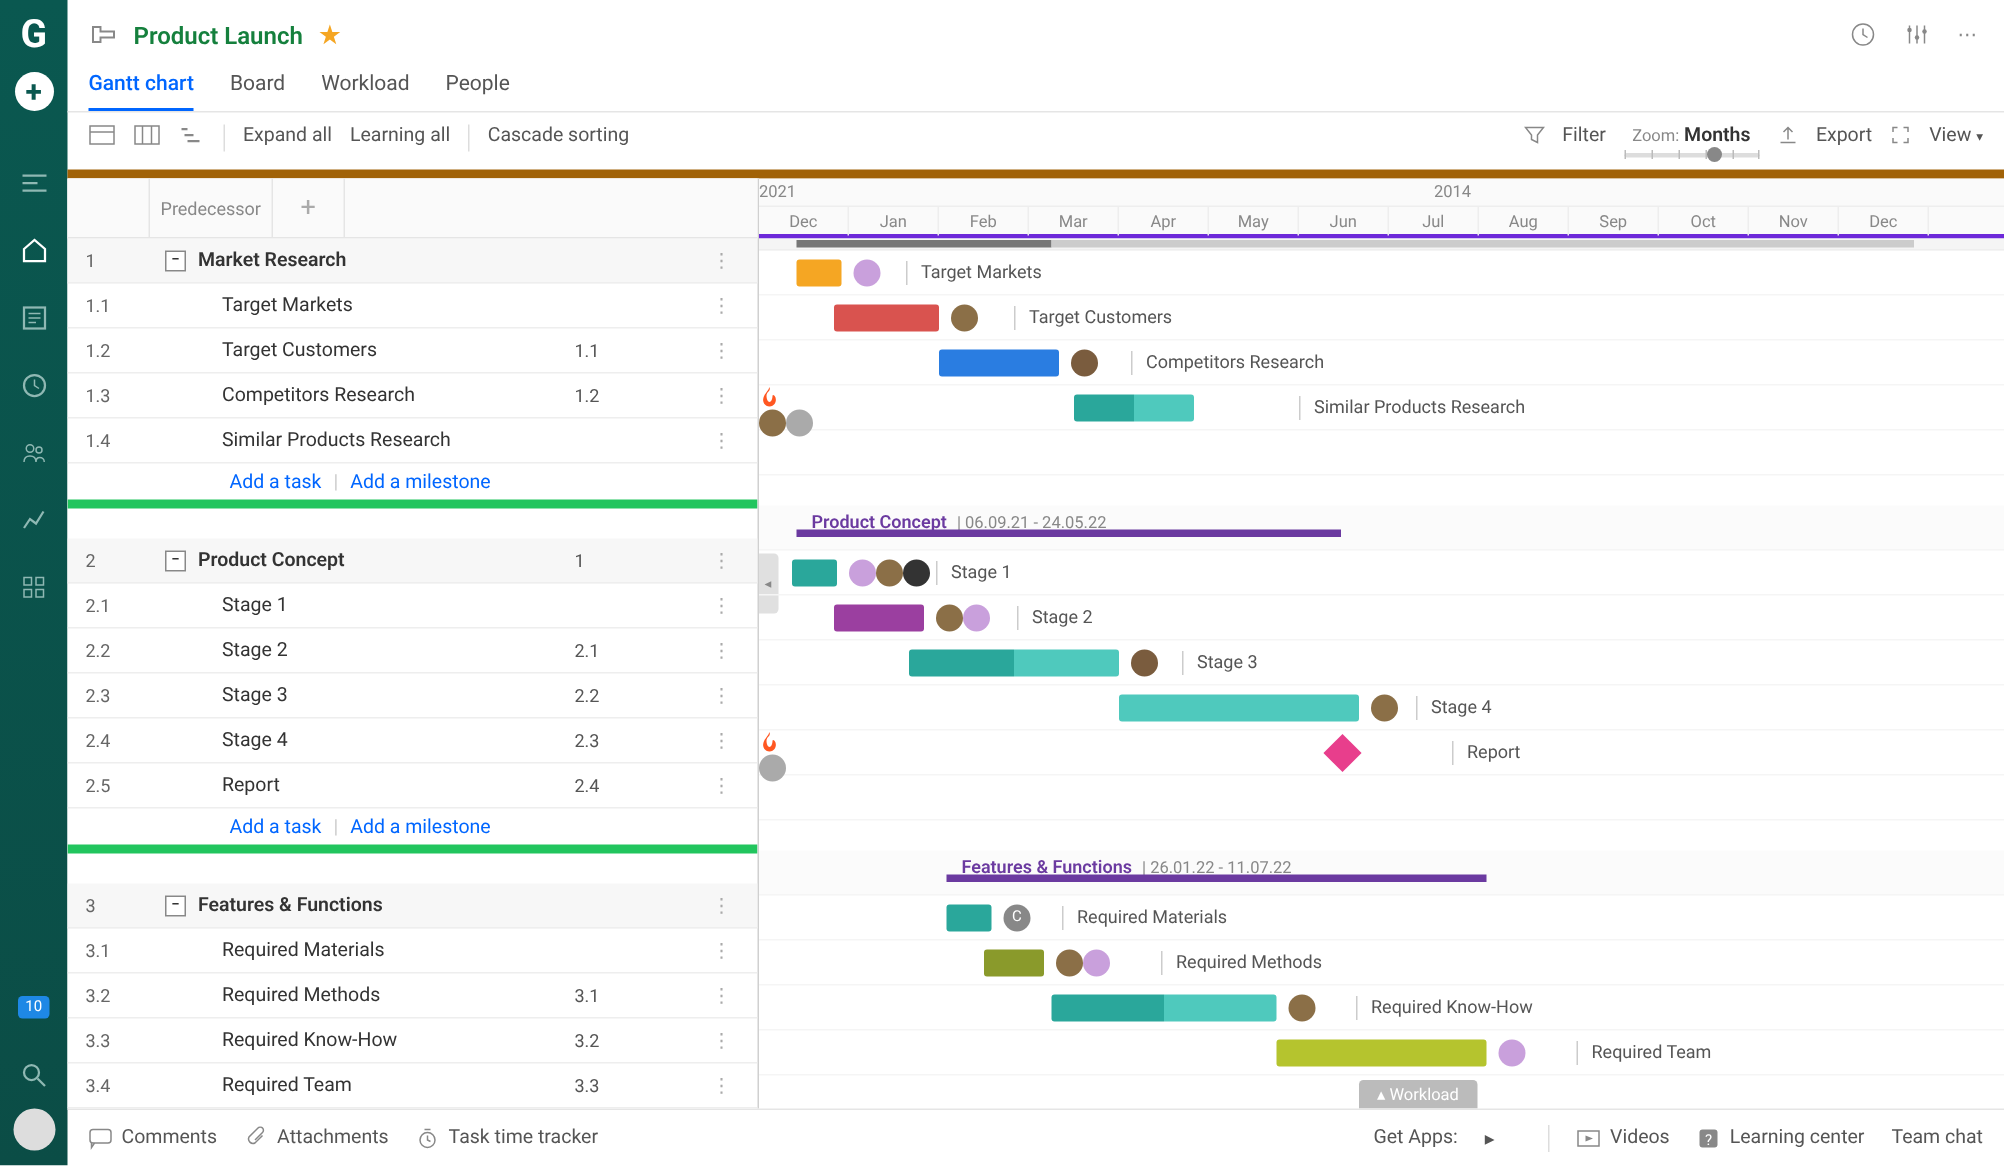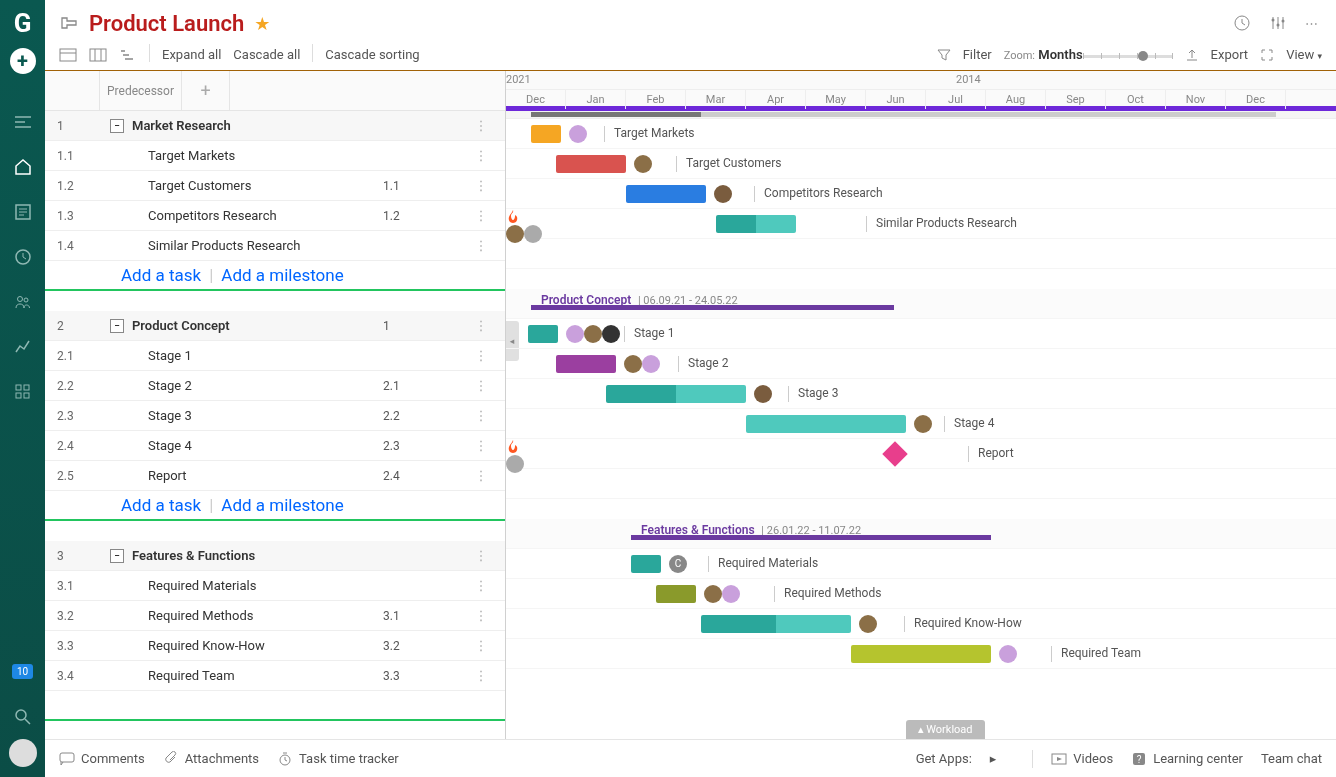--- a/index.html
+++ b/index.html
@@ -9,28 +9,28 @@
 .sidebar-logo{color:#fff;font-size:26px;font-weight:700;margin-bottom:10px}
 .sidebar-add{width:26px;height:26px;border-radius:50%;background:#fff;display:flex;align-items:center;justify-content:center;color:#0a5850;font-size:20px;font-weight:700;margin-bottom:25px;cursor:pointer}
 .sidebar-icon{width:45px;height:45px;display:flex;align-items:center;justify-content:center;color:#8fb8b3;cursor:pointer}
 .sidebar-icon.active{color:#fff}
 .sidebar-spacer{flex:1}
 .sidebar-badge{background:#1e88e5;color:#fff;font-size:10px;padding:2px 5px;border-radius:3px;margin-bottom:15px}
 .sidebar-avatar{width:28px;height:28px;border-radius:50%;background:#ddd;margin-bottom:10px}
 .main{flex:1;display:flex;flex-direction:column;min-width:0}
 .header{display:flex;align-items:center;padding:10px 14px 0;gap:10px}
 .header-icon{color:#888}
-.header-title{font-size:22px;font-weight:600;color:#b91c1c}
+.header-title{font-size:16px;font-weight:600;color:#15803d}
 .star{color:#f5a623;font-size:18px}
 .header-spacer{flex:1}
 .header-right-icon{color:#888;cursor:pointer;padding:4px}
 .tabs{display:flex;gap:24px;padding:4px 14px 0;border-bottom:1px solid #e5e5e5}
 .tab{padding:8px 0;color:#555;cursor:pointer;font-size:14px}
 .tab.active{color:#0066ff;border-bottom:2px solid #0066ff;font-weight:500}
-.toolbar{display:flex;align-items:flex-end;padding:8px 14px;gap:12px;border-bottom:1px solid #a16207;font-size:13px;color:#555}
+.toolbar{display:flex;align-items:flex-start;padding:8px 14px;gap:12px;border-bottom:6px solid #a16207;font-size:13px;color:#555}
 .toolbar-icon{color:#888;cursor:pointer}
 .toolbar-div{width:1px;height:18px;background:#ddd}
 .toolbar-btn{cursor:pointer}
 .toolbar-spacer{flex:1}
 .zoom-label{font-size:11px;color:#888}
 .zoom-val{font-weight:600;color:#333}
 .zoom-slider{width:90px;height:3px;background:#ddd;border-radius:2px;position:relative;margin-top:4px}
 .zoom-handle{width:10px;height:10px;border-radius:50%;background:#888;position:absolute;top:-4px;left:55px}
 .zoom-tick{position:absolute;width:1px;height:6px;background:#bbb;top:-2px}
 .content{flex:1;display:flex;min-height:0}
@@ -45,25 +45,25 @@
 .grid-row{display:flex;height:30px;align-items:center;border-bottom:1px solid #eee;position:relative}
 .grid-row.group{background:#f7f7f7}
 .gr-idx{width:55px;padding-left:12px;color:#666;font-size:12px}
 .gr-toggle{width:14px;height:14px;border:1px solid #888;display:inline-flex;align-items:center;justify-content:center;font-size:10px;margin-right:8px;cursor:pointer;background:#fff}
 .gr-name{flex:1;display:flex;align-items:center;font-size:13px;color:#333}
 .gr-name.group{font-weight:600}
 .gr-name.task{padding-left:48px}
 .gr-name.grp{padding-left:10px}
 .gr-pred{width:82px;color:#555;font-size:12px;padding-left:8px}
 .gr-menu{width:48px;text-align:center;color:#aaa;cursor:pointer}
-.grid-addrow{display:flex;height:30px;align-items:center;padding-left:76px;gap:8px;font-size:17px;border-bottom:2px solid #22c55e}
+.grid-addrow{display:flex;height:30px;align-items:center;padding-left:108px;gap:8px;font-size:13px;border-bottom:6px solid #22c55e}
 .add-link{color:#0066ff;cursor:pointer}
 .add-sep{color:#ccc}
 .chart{flex:1;position:relative;overflow:hidden}
-.chart-head{height:40px;border-bottom:5px solid #6d28d9;position:relative;background:#fafafa}
+.chart-head{height:40px;border-bottom:3px solid #6d28d9;position:relative;background:#fafafa}
 .year-row{height:18px;display:flex;font-size:11px;color:#888}
 .year{position:absolute;top:2px}
 .month-row{height:20px;display:flex;border-top:1px solid #eee}
 .month{width:60px;text-align:center;font-size:11px;color:#888;border-right:1px solid #eee;line-height:20px}
 .chart-scroll{height:8px;background:#f5f5f5;position:relative;border-bottom:1px solid #eee}
 .scroll-track{position:absolute;height:5px;background:#999;top:1px}
 .chart-body{position:relative}
 .chart-row{height:30px;position:relative;border-bottom:1px solid #f5f5f5}
 .chart-row.group{background:#fbfbfb}
 .group-bar{position:absolute;height:5px;background:#6b3aa0;top:16px}
@@ -162,20 +162,26 @@
           <svg width="18" height="18" viewBox="0 0 18 18">
             <path d="M4 3v12M9 3v12M14 3v12" stroke="#888"></path>
             <circle cx="4" cy="6" r="1.5" fill="#888"></circle>
             <circle cx="9" cy="11" r="1.5" fill="#888"></circle>
             <circle cx="14" cy="7" r="1.5" fill="#888"></circle>
           </svg>
         </span>
   <span class="header-right-icon">⋯</span>
 </div>
 
+<div class="tabs">
+  <div class="tab active">Gantt chart</div>
+  <div class="tab">Board</div>
+  <div class="tab">Workload</div>
+  <div class="tab">People</div>
+</div>
 
 <div class="toolbar">
   <span class="toolbar-icon">
           <svg width="18" height="14">
             <rect x="1" y="1" width="16" height="12" stroke="#888" fill="none"></rect>
             <path d="M1 5h16" stroke="#888"></path>
           </svg>
         </span>
   <span class="toolbar-icon">
           <svg width="18" height="14">
@@ -183,31 +189,31 @@
             <path d="M6 1v12M12 1v12" stroke="#888"></path>
           </svg>
         </span>
   <span class="toolbar-icon">
           <svg width="18" height="14">
             <path d="M2 3h4M4 7h6M6 11h8" stroke="#888" stroke-width="1.5"></path>
           </svg>
         </span>
   <div class="toolbar-div"></div>
   <span class="toolbar-btn">Expand all</span>
-  <span class="toolbar-btn">Cascade all</span>
+  <span class="toolbar-btn">Learning all</span>
   <div class="toolbar-div"></div>
   <span class="toolbar-btn">Cascade sorting</span>
   <div class="toolbar-spacer"></div>
   <span class="toolbar-icon">
           <svg width="14" height="14">
             <path d="M1 2h12l-4 5v5l-4-2V7z" stroke="#888" fill="none"></path>
           </svg>
         </span>
   <span class="toolbar-btn">Filter</span>
-  <div style="display:flex;flex-direction:row;align-items:center">
+  <div style="display:flex;flex-direction:column;align-items:center">
     <div><span class="zoom-label">Zoom:</span> <span class="zoom-val">Months</span></div>
     <div class="zoom-slider">
       <div class="zoom-tick" style="left:0"></div>
             <div class="zoom-tick" style="left:18px"></div>
             <div class="zoom-tick" style="left:36px"></div>
             <div class="zoom-tick" style="left:54px"></div>
             <div class="zoom-tick" style="left:72px"></div>
             <div class="zoom-tick" style="left:89px"></div>
       <div class="zoom-handle"></div>
     </div>

